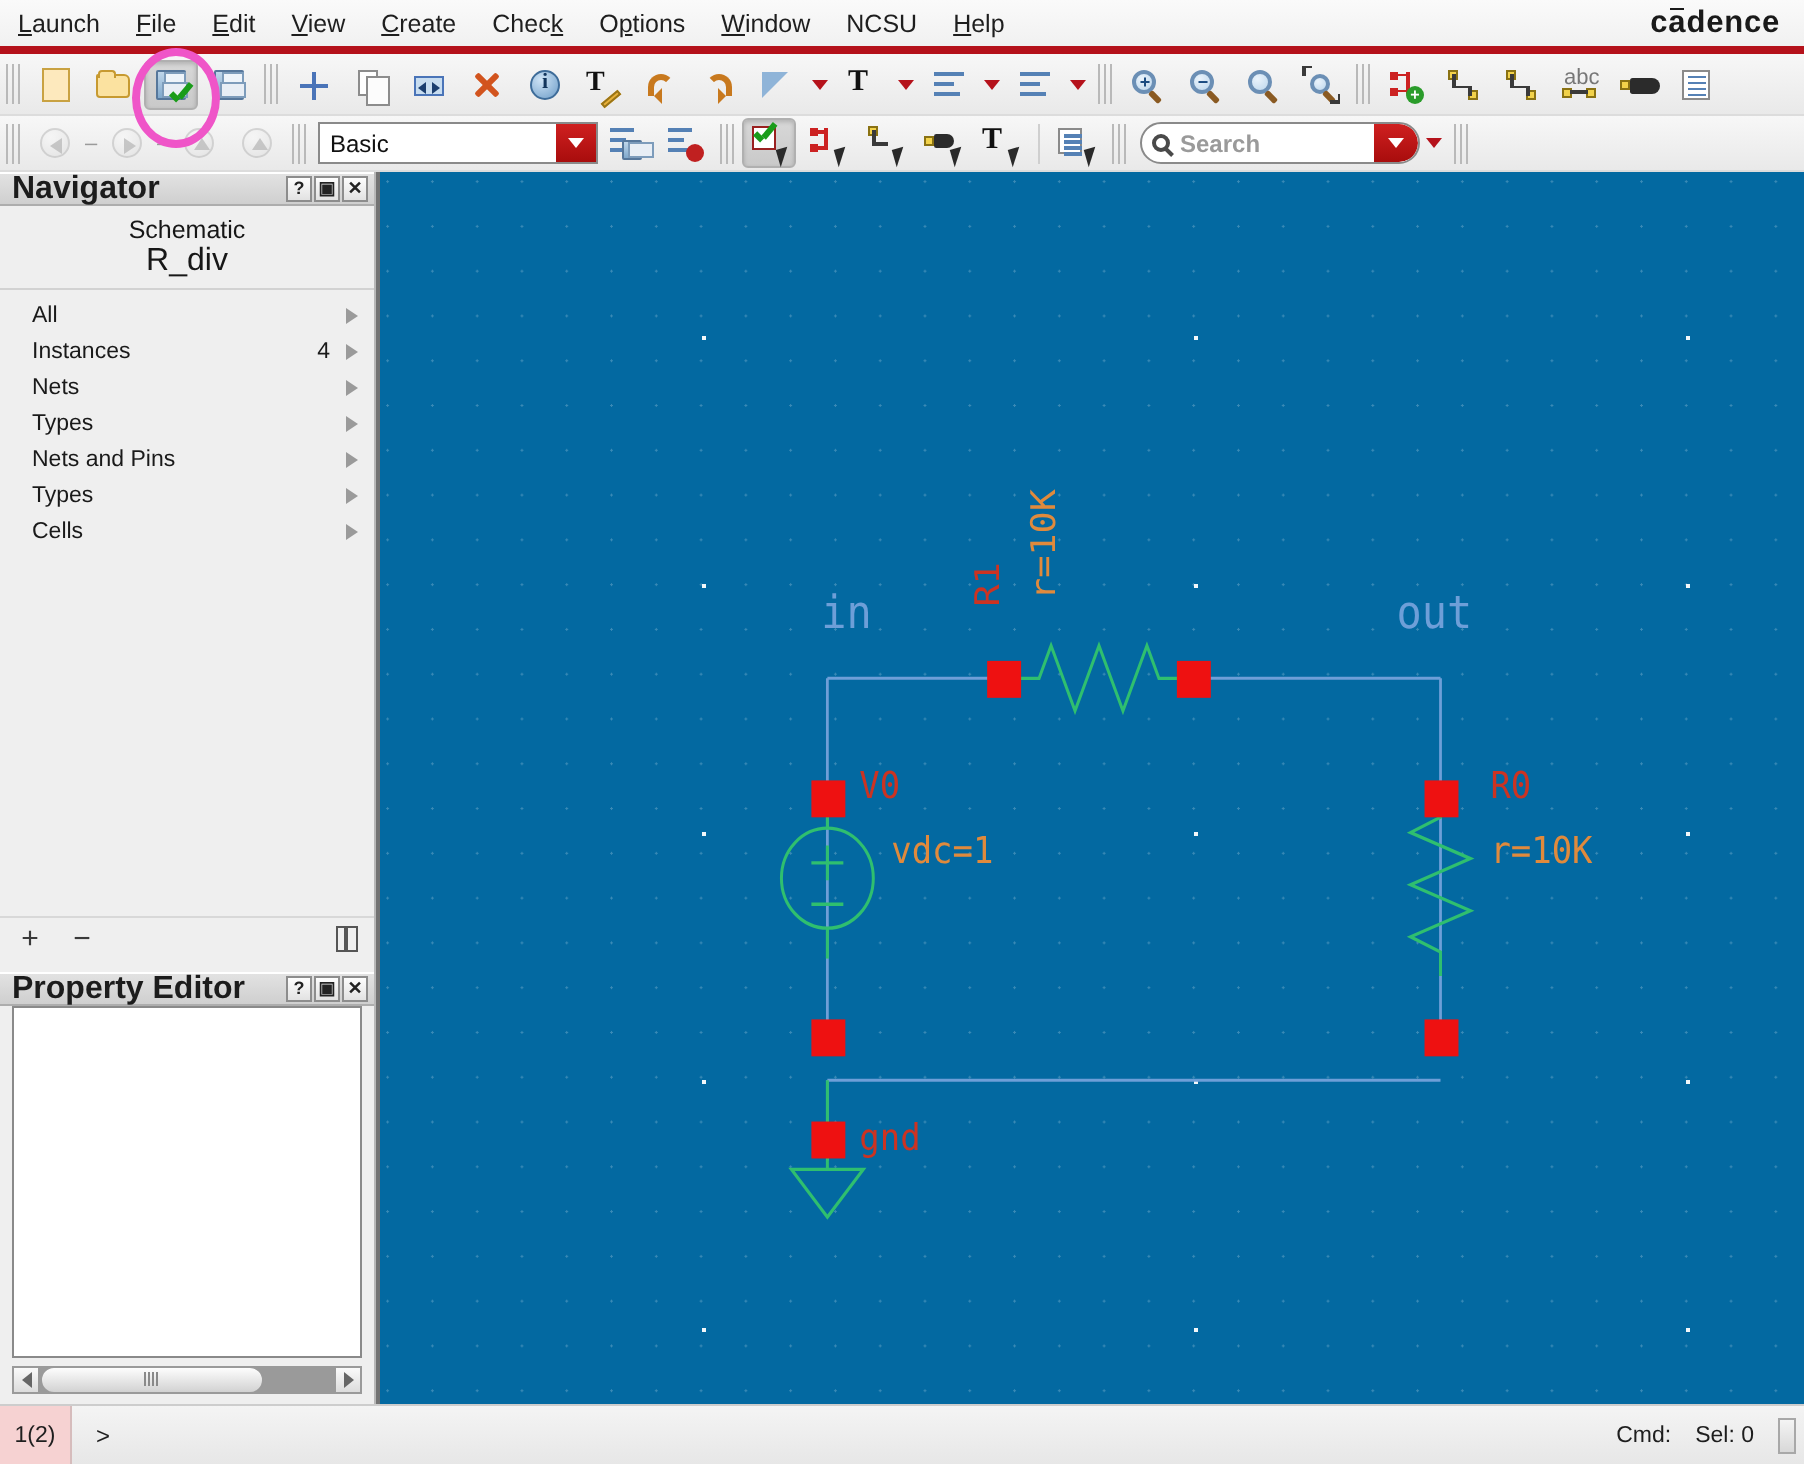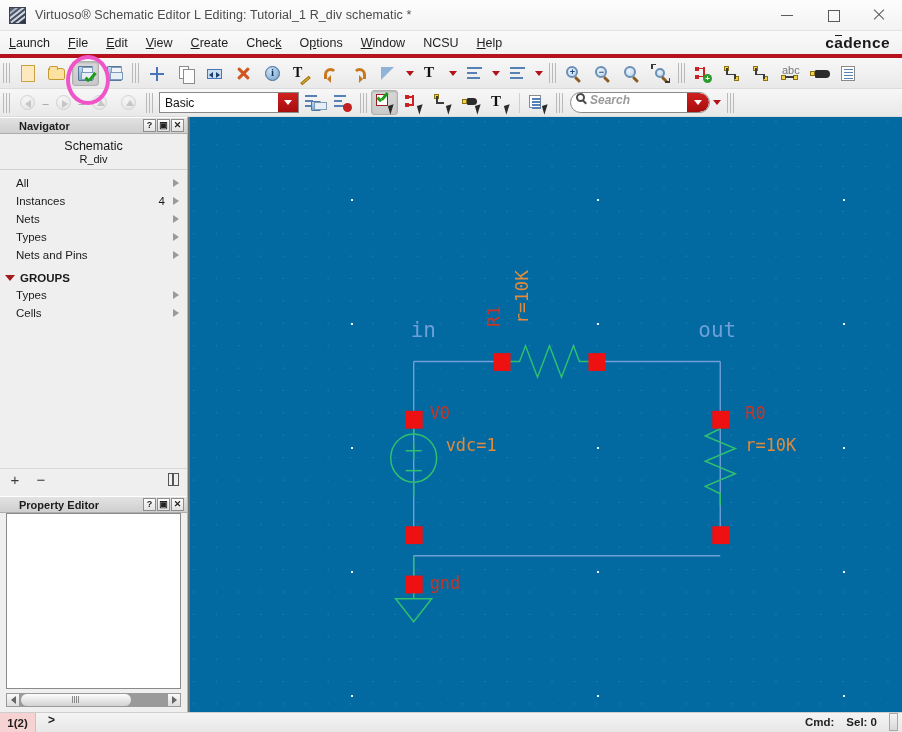--- a/index.html
+++ b/index.html
@@ -128,45 +128,45 @@
   .navdash{width:7px;color:#9a9a9a;text-align:center;font-size:11px;flex:none;}
 
   .combo { width:140px; height:21px; background:#fff; border:1px solid #8a8a8a;
     display:flex; align-items:center; margin-left:3px; flex:none; }
   .combo .val { font-size:12px; color:#111; padding-left:5px; flex:1; }
   .combo .drop { width:20px; height:19px; background:linear-gradient(#cf2020,#a80d0d);
     display:flex; align-items:center; justify-content:center; }
   .combo .drop:after { content:""; width:0;height:0;border-left:4px solid transparent;
     border-right:4px solid transparent;border-top:5px solid #fff; }
   .search { width:140px; height:21px; background:#fff; border:1px solid #8a8a8a; border-radius:11px;
-    display:flex; align-items:flex-start; margin-left:4px; flex:none; overflow:hidden;font-style:italic; }
+    display:flex; align-items:center; margin-left:4px; flex:none; overflow:hidden; }
   .search .sic { width:19px; display:flex; align-items:center; justify-content:center; }
   .search .smag { width:9px;height:9px;border:2px solid #4a4a4a;border-radius:50%;position:relative; }
   .search .smag:after{content:"";position:absolute;right:-4px;bottom:-3px;width:5px;height:2px;background:#4a4a4a;transform:rotate(45deg);}
   .search .sph { font-size:12px; color:#9a9a9a; font-weight:bold; flex:1; }
   .search .sdrop { width:22px; align-self:stretch; background:linear-gradient(#cf2020,#a80d0d);
     display:flex; align-items:center; justify-content:center; border-radius:0 10px 10px 0;}
   .search .sdrop:after{content:"";width:0;height:0;border-left:4px solid transparent;border-right:4px solid transparent;border-top:5px solid #fff;}
 
   .pink-circle { position:absolute; left:66px; top:-3px; width:44px; height:50px;
     border:4px solid #ef55c8; border-radius:50%; pointer-events:none; z-index:40; }
 
   
   .body { flex:1; display:flex; min-height:0; }
   .leftcol { width:188px; display:flex; flex-direction:column; background:#efefef;
     border-right:1px solid #b8b8b8; }
   .panel-title { height:17px; display:flex; align-items:center;
     background:linear-gradient(#e2e2e2,#cfcfcf); border-top:1px solid #fff; border-bottom:1px solid #adadad; }
-  .panel-title .pt { font-size:11px; font-weight:bold; color:#1c1c1c; padding-left:19px; }
+  .panel-title .pt { font-size:16px; font-weight:bold; color:#1c1c1c; padding-left:6px; }
   .pt-btns { margin-left:auto; display:flex; gap:1px; padding-right:3px; }
   .pt-btn { width:13px; height:13px; border:1px solid #8d8d8d; background:linear-gradient(#fdfdfd,#e2e2e2);
     font-size:9px; line-height:11px; text-align:center; color:#222; font-weight:bold; }
   .nav-head { text-align:center; padding:5px 0 4px; border-bottom:1px solid #d2d2d2; background:#efefef;}
   .nav-head .h1 { font-size:12.5px; color:#171717; }
-  .nav-head .h2 { font-size:11px; color:#171717; }
+  .nav-head .h2 { font-size:16px; color:#171717; }
   .nav-body { flex:1; background:#efefef; overflow:hidden; padding-top:4px; }
   .sec { display:flex; align-items:center; padding:2px 0 2px 5px; }
   .sec .tri { width:0;height:0;border-left:5px solid transparent;border-right:5px solid transparent;
     border-top:6px solid #a21a1a; margin-right:5px; flex:none;}
   .sec .lbl { font-size:11.5px; font-weight:bold; color:#1a1a1a; }
   .row { display:flex; align-items:center; height:18px; padding-left:16px; }
   .row .rl { font-size:11.5px; color:#1a1a1a; }
   .row .cnt { margin-left:auto; font-size:11.5px; color:#1a1a1a; padding-right:8px; }
   .row .ra { width:0;height:0;border-top:4px solid transparent;border-bottom:4px solid transparent;
     border-left:6px solid #9a9a9a; margin-right:8px; flex:none;}
@@ -206,50 +206,35 @@
   .sch text { font-family:"DejaVu Sans Mono","Liberation Mono",monospace; }
 
   
   .statusbar { height:18px; display:flex; align-items:center; position:relative;
     background:linear-gradient(#efefef,#e4e4e4); border-top:1px solid #c9c9c9; }
   .sb-grip { width:6px; height:11px; margin-left:3px;
     background:repeating-linear-gradient(90deg,#aaa 0 1px,transparent 1px 3px); flex:none;}
   .sb-l { font-size:11px; color:#1e1e1e; }
   .sb-m { position:absolute; left:50%; transform:translateX(-50%); font-size:11px; color:#1e1e1e; }
   .sb-r { margin-left:auto; font-size:11px; color:#1e1e1e; padding-right:6px; }
-  .cmdbar { height:20px; display:flex; align-items:flex-start;
-    background:linear-gradient(#f4f4f4,#e7e7e7); border-top:1px solid #cdcdcd;font-weight:bold; }
+  .cmdbar { height:30px; display:flex; align-items:center;
+    background:linear-gradient(#f4f4f4,#e7e7e7); border-top:1px solid #cdcdcd; }
   .cmd-num { width:36px; height:100%; display:flex; align-items:center; justify-content:center;
     background:#f6d2d2; font-size:11.5px; color:#1e1e1e; border-right:1px solid #d6bcbc;}
   .cmd-prompt { font-size:12px; color:#1e1e1e; padding-left:12px; }
   .cmd-right { margin-left:auto; display:flex; align-items:center; gap:12px; padding-right:4px;
     font-size:11.5px; color:#1e1e1e; }
   .cmd-box { width:9px; height:18px; background:linear-gradient(#f4f4f4,#d8d8d8);
     border:1px solid #a8a8a8; }
 </style>
 </head>
 <body>
 
 <div class="app">
 
-  <div class="titlebar">
-    <div class="title-icon"></div>
-    <div class="title-text">Virtuoso® Schematic Editor L Editing: Tutorial_1 R_div schematic *</div>
-    <div class="win-ctrls">
-      <div class="win-btn">
-          <span class="glyph-min"></span>
-        </div>
-      <div class="win-btn">
-          <span class="glyph-max"></span>
-        </div>
-      <div class="win-btn close">
-          <span class="glyph-close"></span>
-        </div>
-    </div>
-  </div>
 
   <div class="menubar">
     <div class="menu-item"><u>L</u>aunch</div>
     <div class="menu-item"><u>F</u>ile</div>
     <div class="menu-item"><u>E</u>dit</div>
     <div class="menu-item"><u>V</u>iew</div>
     <div class="menu-item"><u>C</u>reate</div>
     <div class="menu-item">Chec<u>k</u></div>
     <div class="menu-item">O<u>p</u>tions</div>
     <div class="menu-item"><u>W</u>indow</div>
@@ -585,24 +570,20 @@
           <span class="ra"></span>
         </div>
         <div class="row nocount">
           <span class="rl">Types</span>
           <span class="ra"></span>
         </div>
         <div class="row nocount">
           <span class="rl">Nets and Pins</span>
           <span class="ra"></span>
         </div>
-        <div class="sec" style="margin-top:6px;">
-          <span class="tri"></span>
-          <span class="lbl">GROUPS</span>
-        </div>
         <div class="row nocount">
           <span class="rl">Types</span>
           <span class="ra"></span>
         </div>
         <div class="row nocount">
           <span class="rl">Cells</span>
           <span class="ra"></span>
         </div>
       </div>
       <div class="nav-foot">

